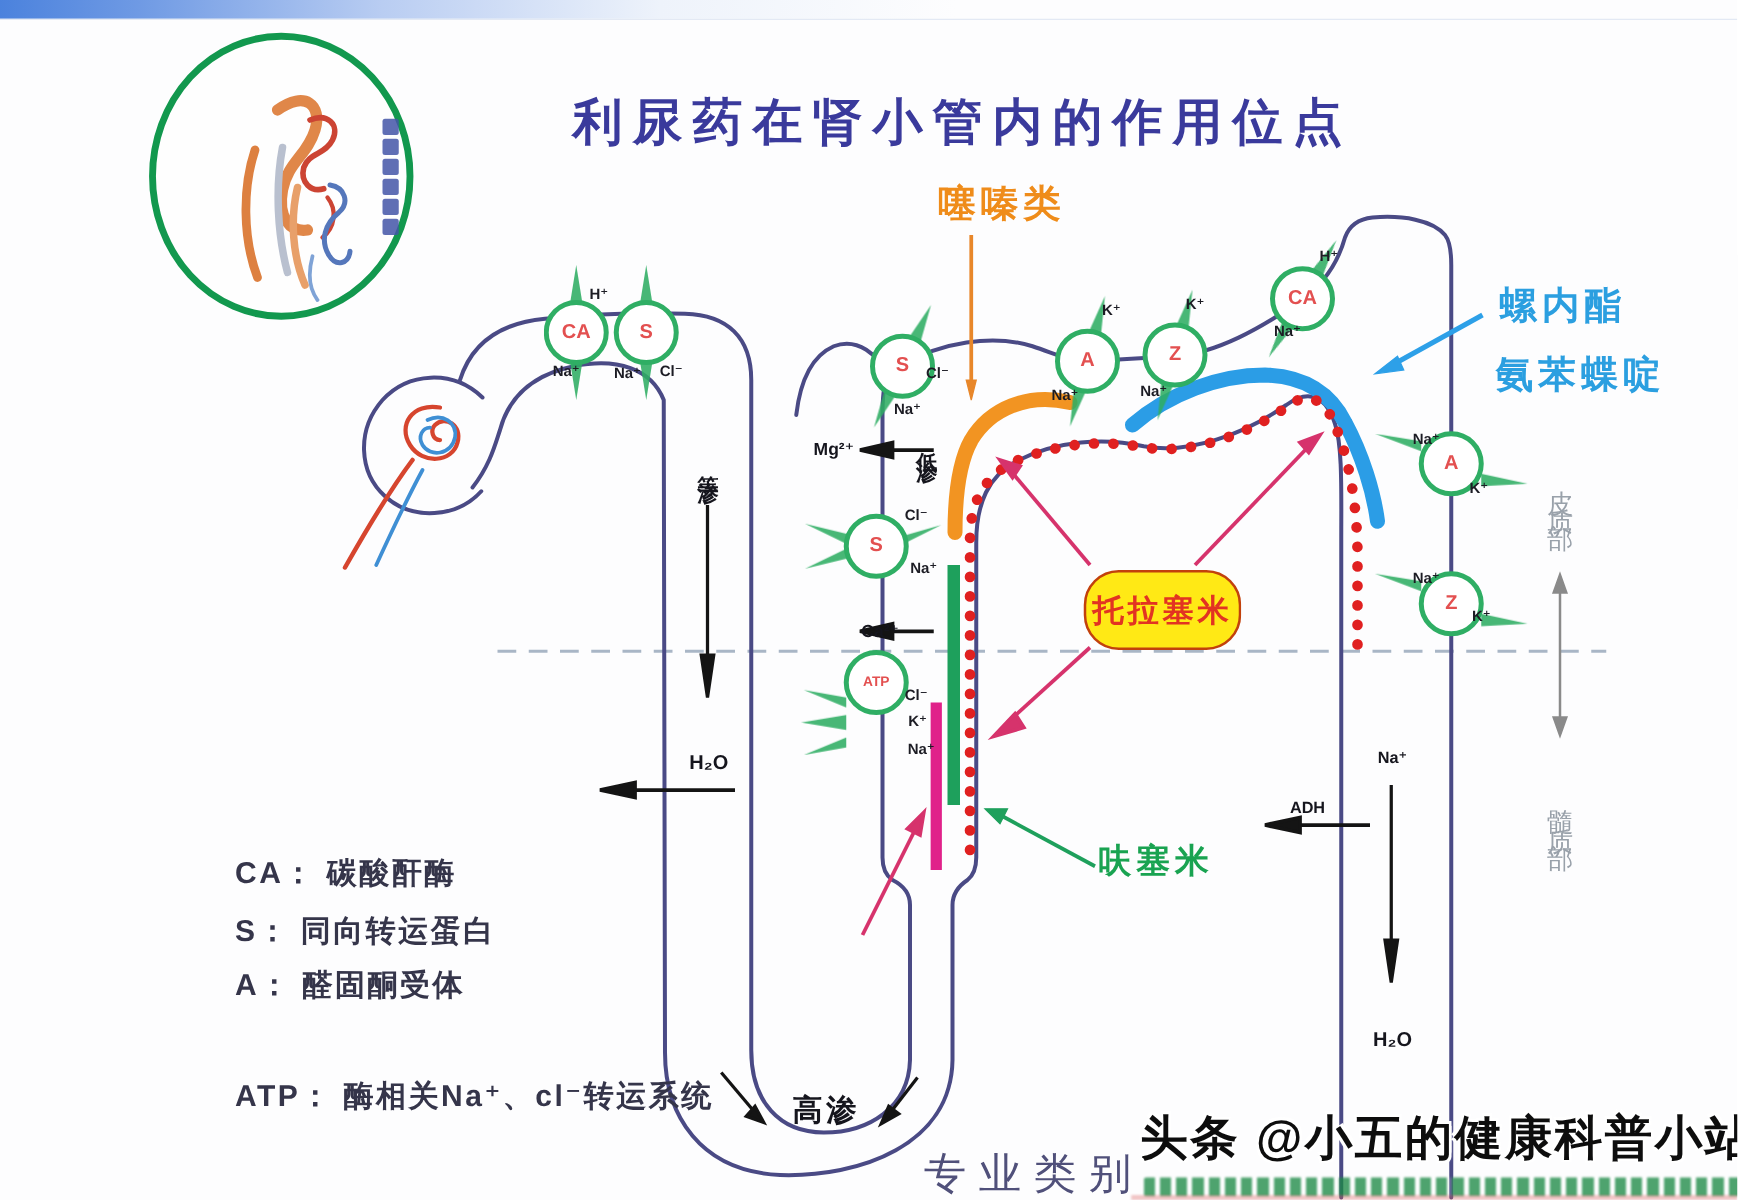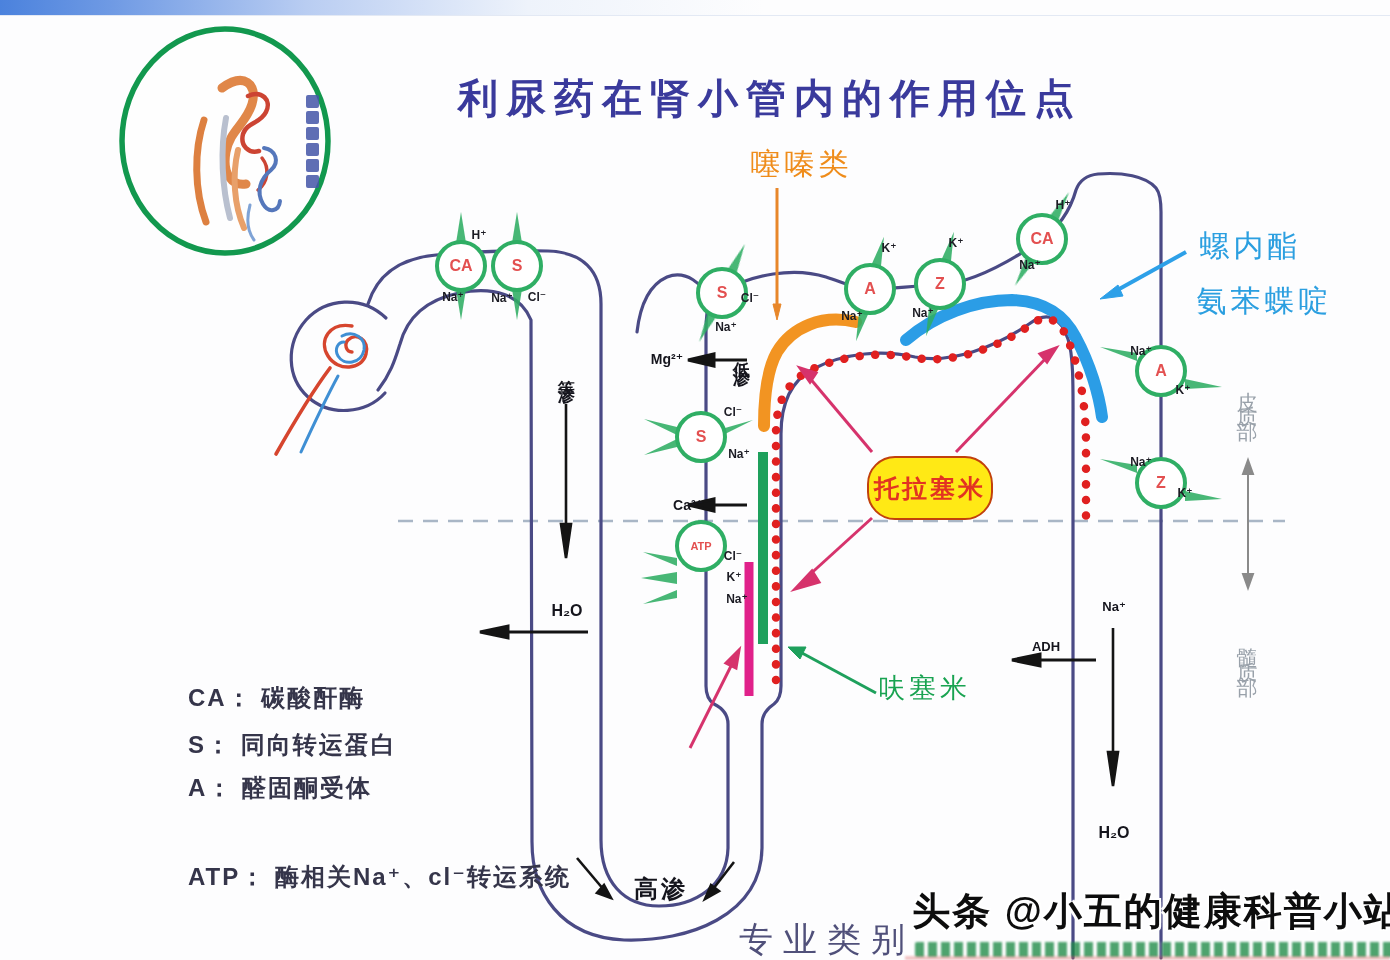--- a/index.html
+++ b/index.html
@@ -8,21 +8,21 @@
   #topband{position:absolute;left:0;top:0;width:100%;height:15px;
            background:linear-gradient(to right,#4b82dd 0%,#6f9ae4 8%,#b9cdf2 22%,#eef3fb 38%,#fdfdfe 55%,#fdfdfe 100%);
            border-bottom:1px solid #e3e9f4;}
   svg.draw{position:absolute;left:0;top:0;}
   .lbl{position:absolute;transform:translate(-50%,-50%);white-space:nowrap;line-height:1.15;}
   .vert{writing-mode:vertical-rl;letter-spacing:10px;}
   .ion{font-size:12px;font-weight:bold;color:#1c1c24;}
   .mol{font-size:14px;font-weight:bold;color:#15151d;}
   .osmo{font-size:17px;font-weight:bold;color:#15151d;}
   .region{font-size:21px;color:#99a1aa;letter-spacing:14px;}
-  .drug{font-weight:normal;letter-spacing:4px;padding-left:37px;}
+  .drug{font-weight:bold;letter-spacing:4px;padding-left:37px;}
   .title{font-size:40px;font-weight:bold;color:#3a3a9c;letter-spacing:8px;}
   .transporter{position:absolute;width:52px;height:52px;border:4.5px solid #2fae64;border-radius:50%;
                background:#fff;display:flex;align-items:center;justify-content:center;
                font-weight:bold;color:#e35050;font-size:16px;box-sizing:border-box;}
   .transporter.small-text{font-size:11px;letter-spacing:0;}
   .pill{position:absolute;left:867px;top:456px;width:122px;height:60px;background:#ffe915;
         border:2px solid #c2410c;border-radius:28px;display:flex;align-items:center;justify-content:center;
         font-size:25px;font-weight:bold;color:#e23322;letter-spacing:3px;}
   .legend-line{position:absolute;left:188px;transform:translateY(-50%);font-size:24px;font-weight:600;
                color:#35354a;letter-spacing:2px;white-space:nowrap;}
@@ -210,21 +210,21 @@
 
   <div class="lbl vert region" style="left:1247px;top:396px;">皮质部</div>
   <div class="lbl vert region" style="left:1247px;top:652px;">髓质部</div>
 
   <div class="lbl vert osmo" style="left:566px;top:372px;letter-spacing:6px;">等渗</div>
   <div class="lbl vert osmo" style="left:741px;top:355px;letter-spacing:6px;">低渗</div>
   <div class="lbl osmo" style="left:661px;top:889px;font-size:24px;letter-spacing:3px;">高渗</div>
 
   <div class="lbl mol" style="left:567px;top:611px;font-size:16px;">H₂O</div>
   <div class="lbl mol" style="left:667px;top:359px;">Mg²⁺</div>
-  <div class="lbl mol" style="left:688px;top:505px;">Ca²⁺</div>
+  <div class="lbl mol" style="left:704px;top:505px;">Ca²⁺</div>
   <div class="lbl mol" style="left:1046px;top:647px;font-size:13px;">ADH</div>
   <div class="lbl mol" style="left:1114px;top:607px;font-size:13px;">Na⁺</div>
   <div class="lbl mol" style="left:1114px;top:833px;font-size:16px;">H₂O</div>
 
   <div class="lbl ion" style="left:479px;top:236px;">H⁺</div>
   <div class="lbl ion" style="left:453px;top:298px;">Na⁺</div>
   <div class="lbl ion" style="left:502px;top:299px;">Na⁺</div>
   <div class="lbl ion" style="left:537px;top:298px;">Cl⁻</div>
   <div class="lbl ion" style="left:750px;top:299px;">Cl⁻</div>
   <div class="lbl ion" style="left:726px;top:328px;">Na⁺</div>

